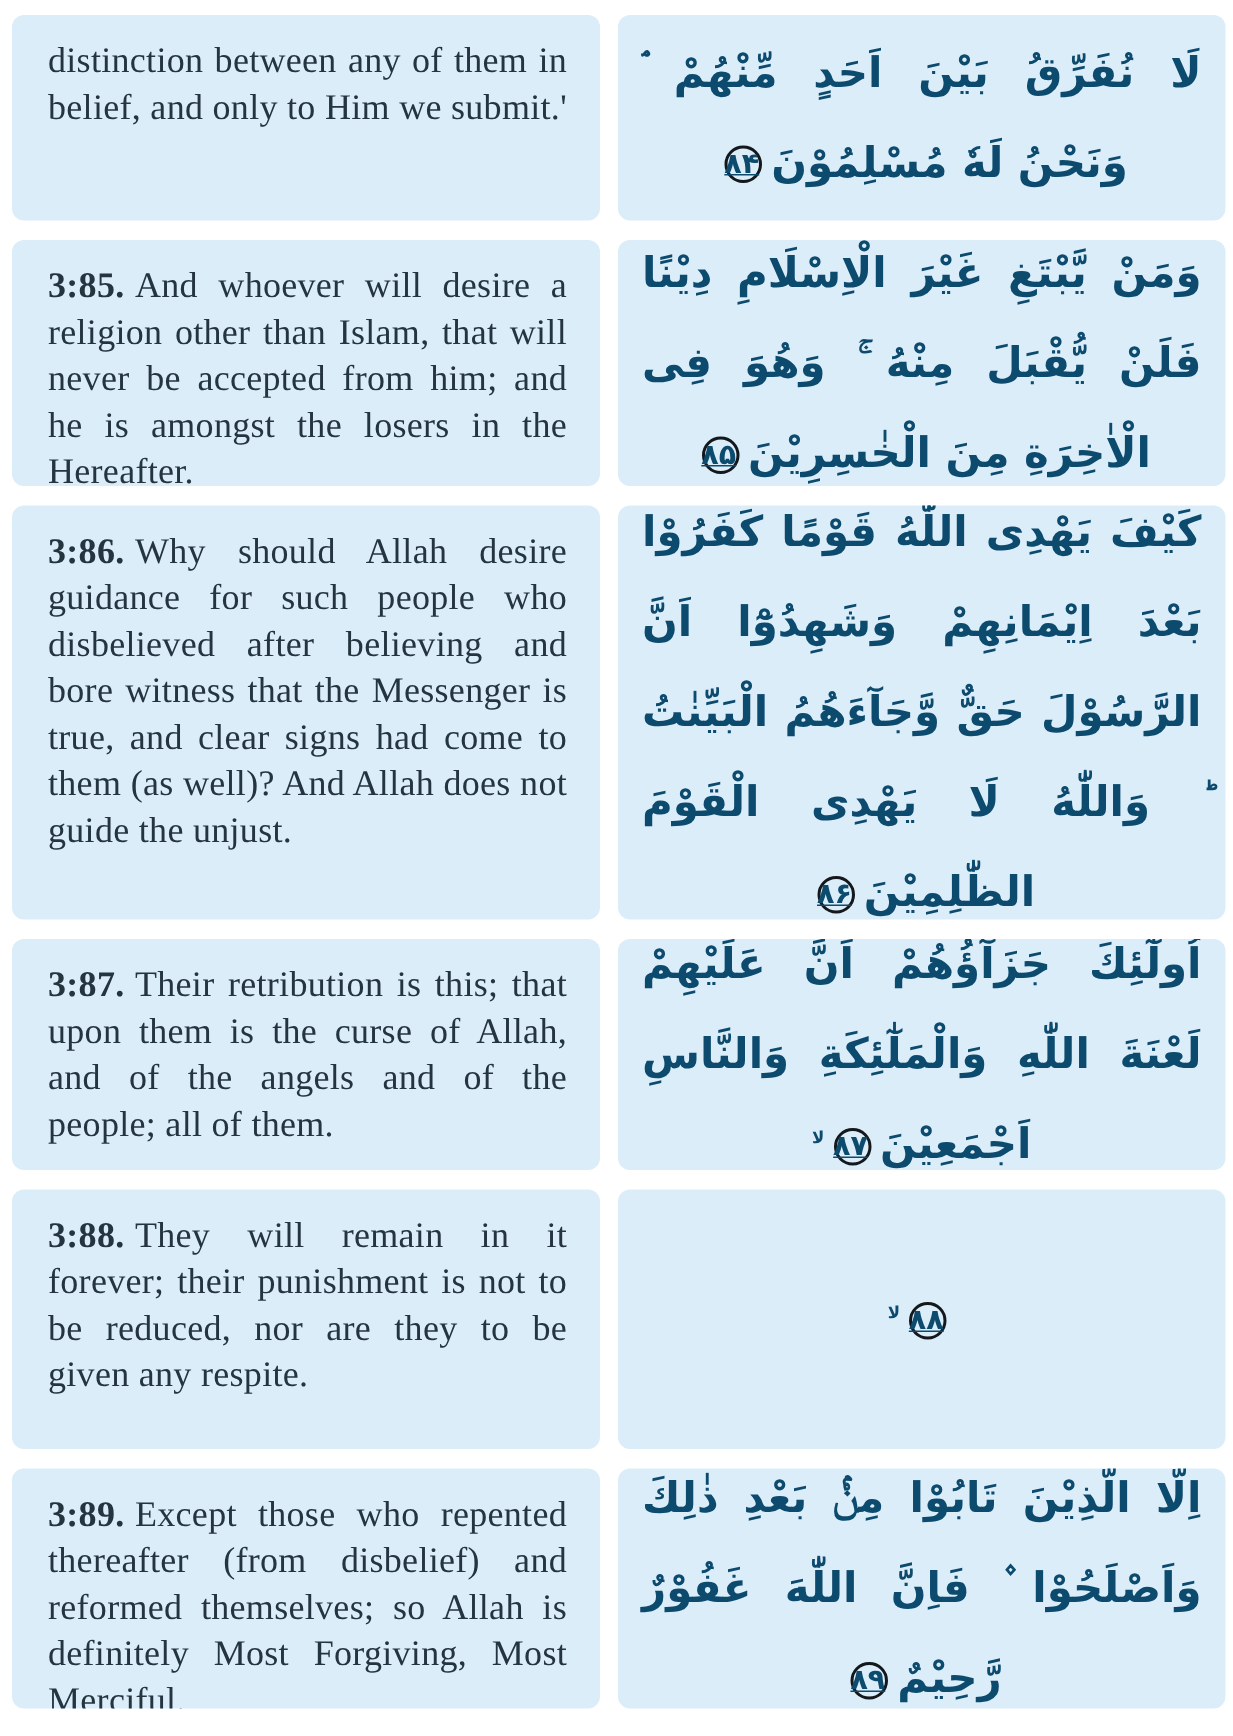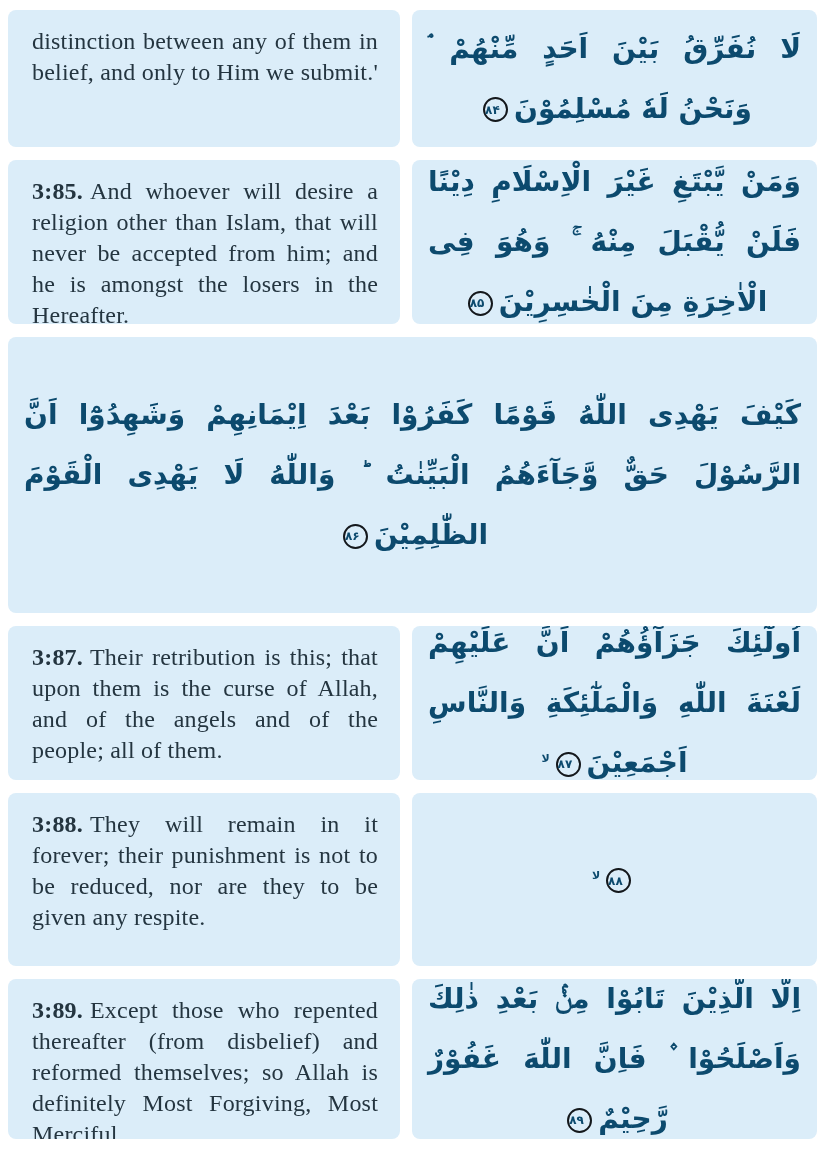--- a/index.html
+++ b/index.html
@@ -59,29 +59,30 @@
     font-family:"DejaVu Sans", sans-serif;
     font-weight:bold;
     font-size:28px;
     line-height:60px;
     text-align:justify;
     text-align-last:center;
   }
   .ayah{
     display:inline-flex;
     align-items:center;
-    justify-content:flex-end;
+    justify-content:flex-start;
     width:25px;height:25px;
     border:2.5px solid #14181c;
     border-radius:50%;
-    font-size:12px;
+    font-size:19px;
     line-height:1;
     vertical-align:middle;
     margin:0 6px;
     box-sizing:border-box;
+    text-decoration:underline;
   }
   .waqf{
     font-size:11px;
     vertical-align:super;
     line-height:1;
   }
   .waqf:empty{display:none;}
 </style>
 </head>
 <body>
@@ -104,20 +105,23 @@
       <p><span class="vlabel">3:85.</span><span>And whoever will desire a religion other than Islam, that will never be accepted from him; and he is amongst the losers in the Hereafter.</span></p>
     </div>
     <div class="panel ar">
       <p><span>وَمَنْ يَّبْتَغِ غَيْرَ الْاِسْلَامِ دِيْنًا فَلَنْ يُّقْبَلَ مِنْهُ ۚ وَهُوَ فِى الْاٰخِرَةِ مِنَ الْخٰسِرِيْنَ</span><span class="ayah">
             <span>۸۵</span>
           </span></p>
     </div>
   </div>
 
   <div class="row">
+    <div class="panel en">
+      <p><span class="vlabel">3:86.</span><span>Why should Allah desire guidance for such people who disbelieved after believing and bore witness that the Messenger is true, and clear signs had come to them (as well)? And Allah does not guide the unjust.</span></p>
+    </div>
     <div class="panel ar">
       <p><span>كَيْفَ يَهْدِى اللّٰهُ قَوْمًا كَفَرُوْا بَعْدَ اِيْمَانِهِمْ وَشَهِدُوْٓا اَنَّ الرَّسُوْلَ حَقٌّ وَّجَآءَهُمُ الْبَيِّنٰتُ ؕ وَاللّٰهُ لَا يَهْدِى الْقَوْمَ الظّٰلِمِيْنَ</span><span class="ayah">
             <span>۸۶</span>
           </span></p>
     </div>
   </div>
 
   <div class="row">
     <div class="panel en">
       <p><span class="vlabel">3:87.</span><span>Their retribution is this; that upon them is the curse of Allah, and of the angels and of the people; all of them.</span></p>

